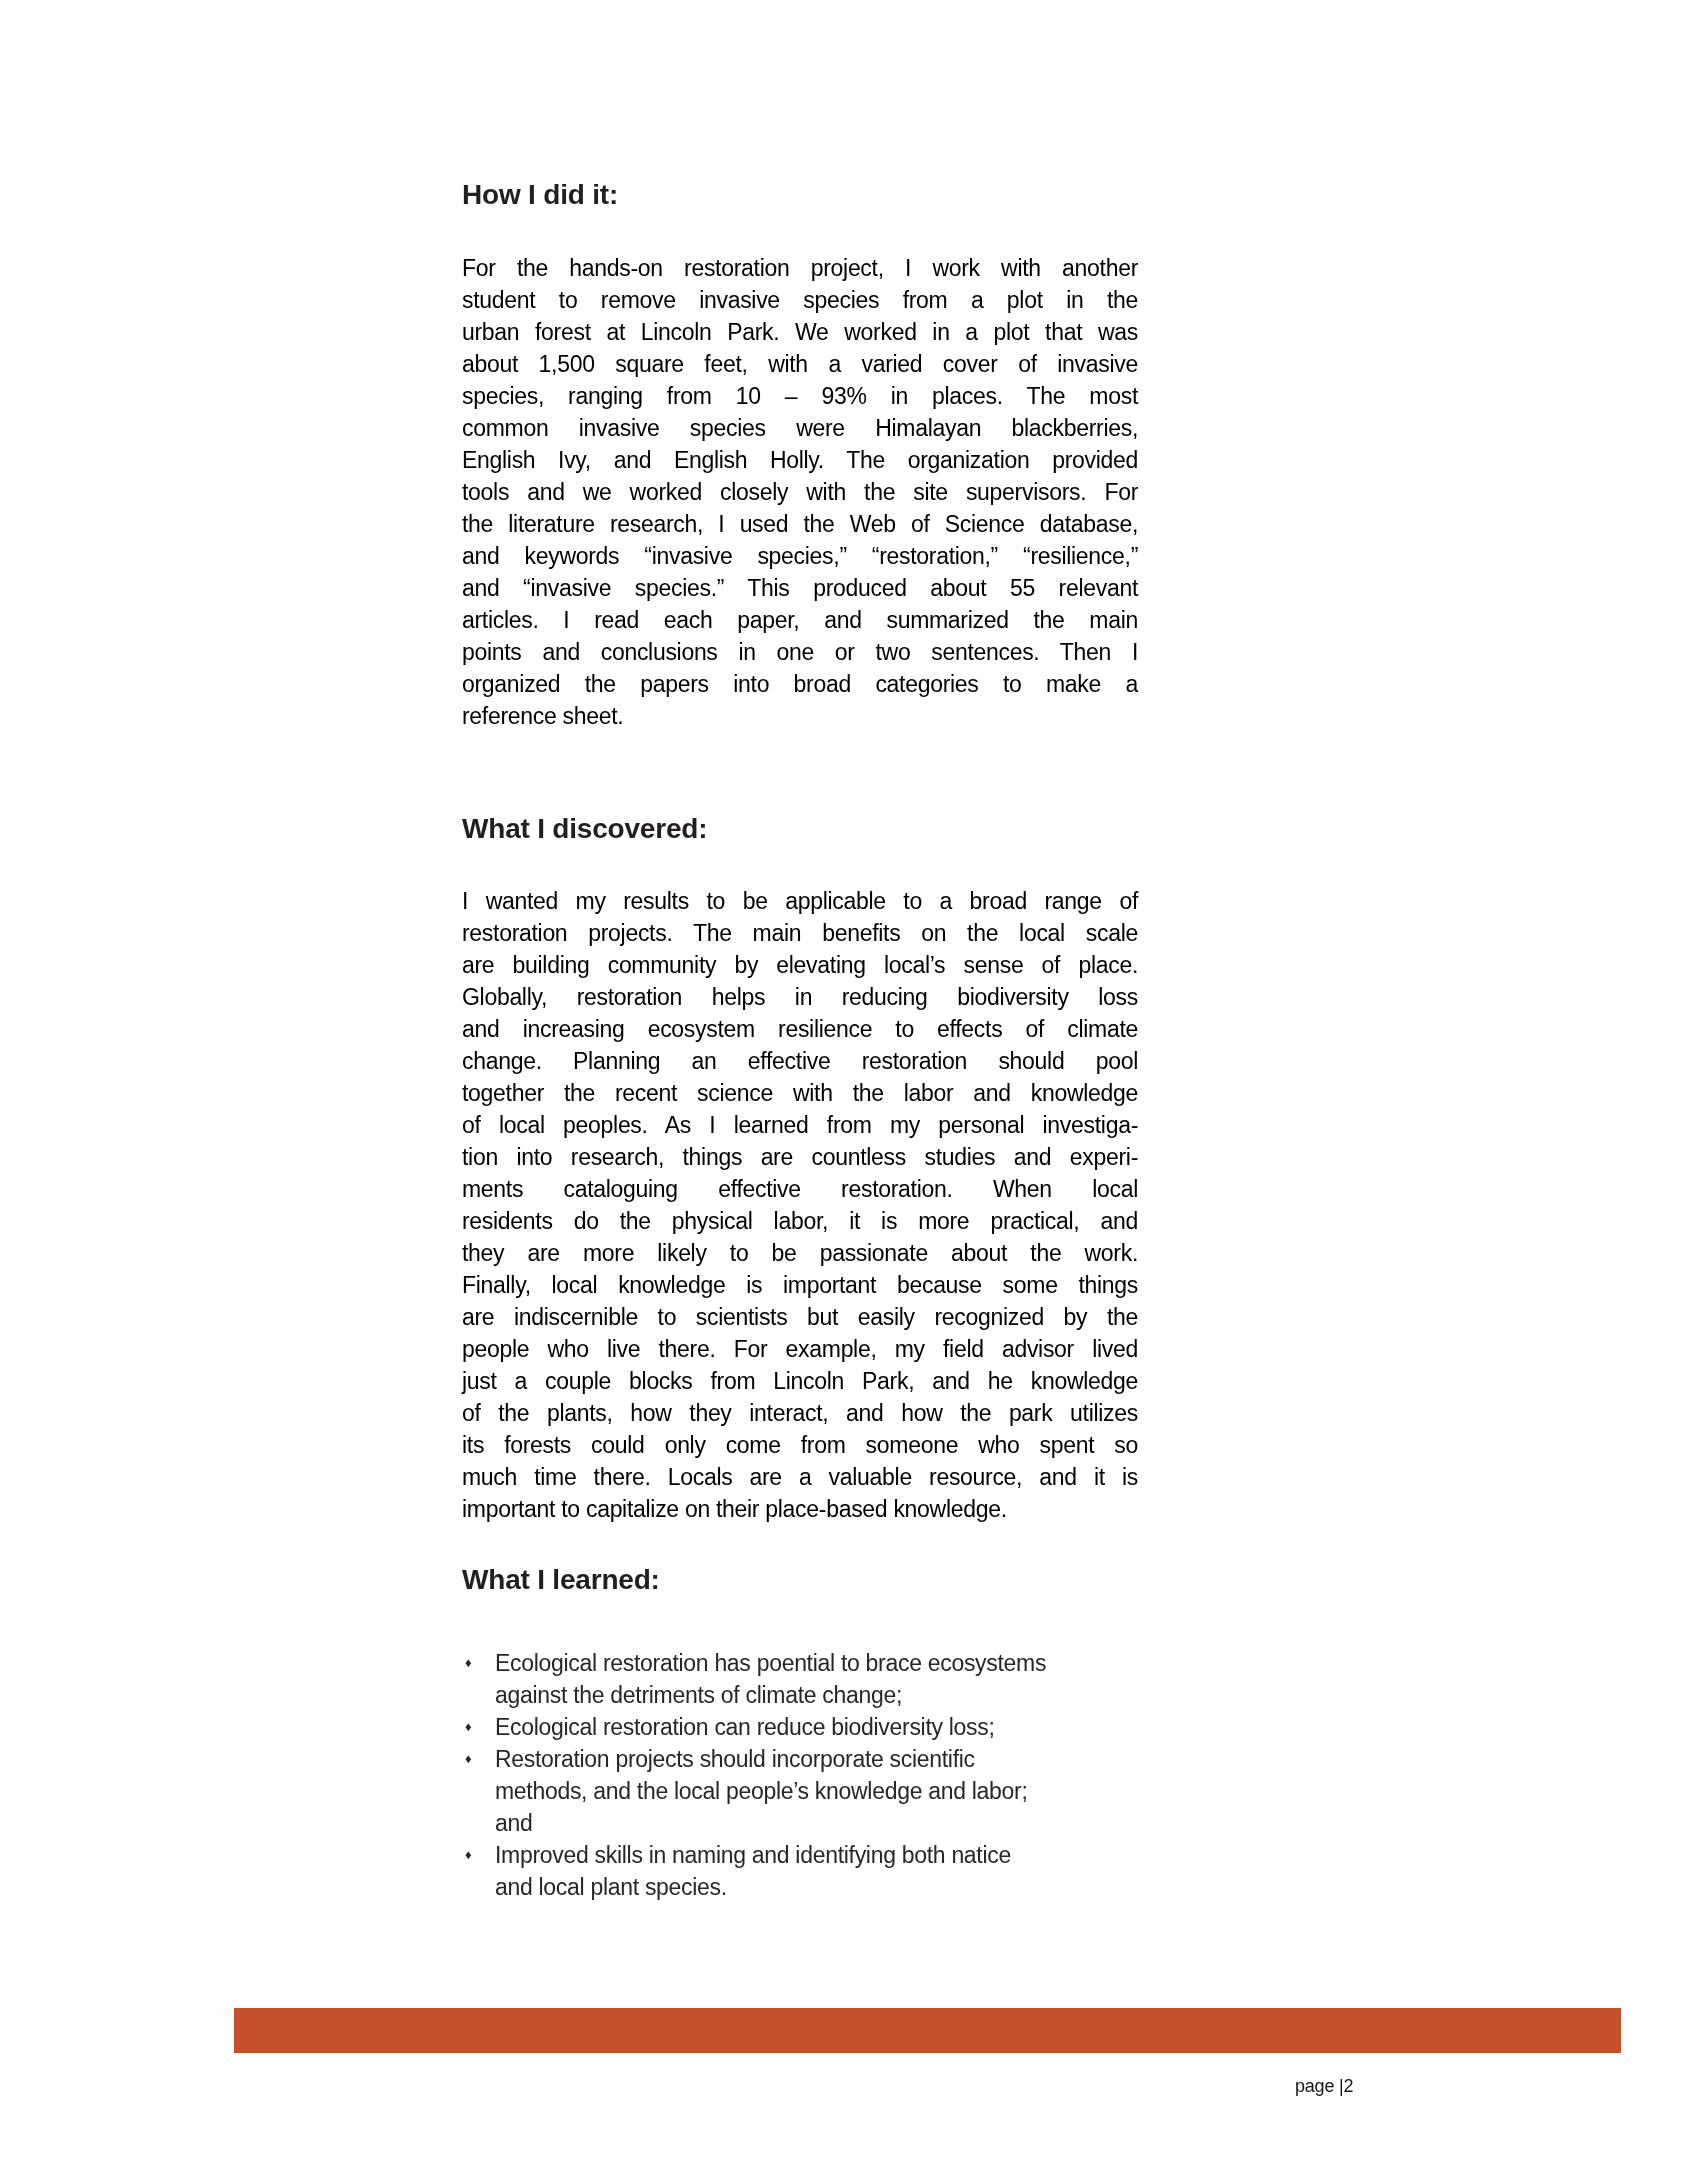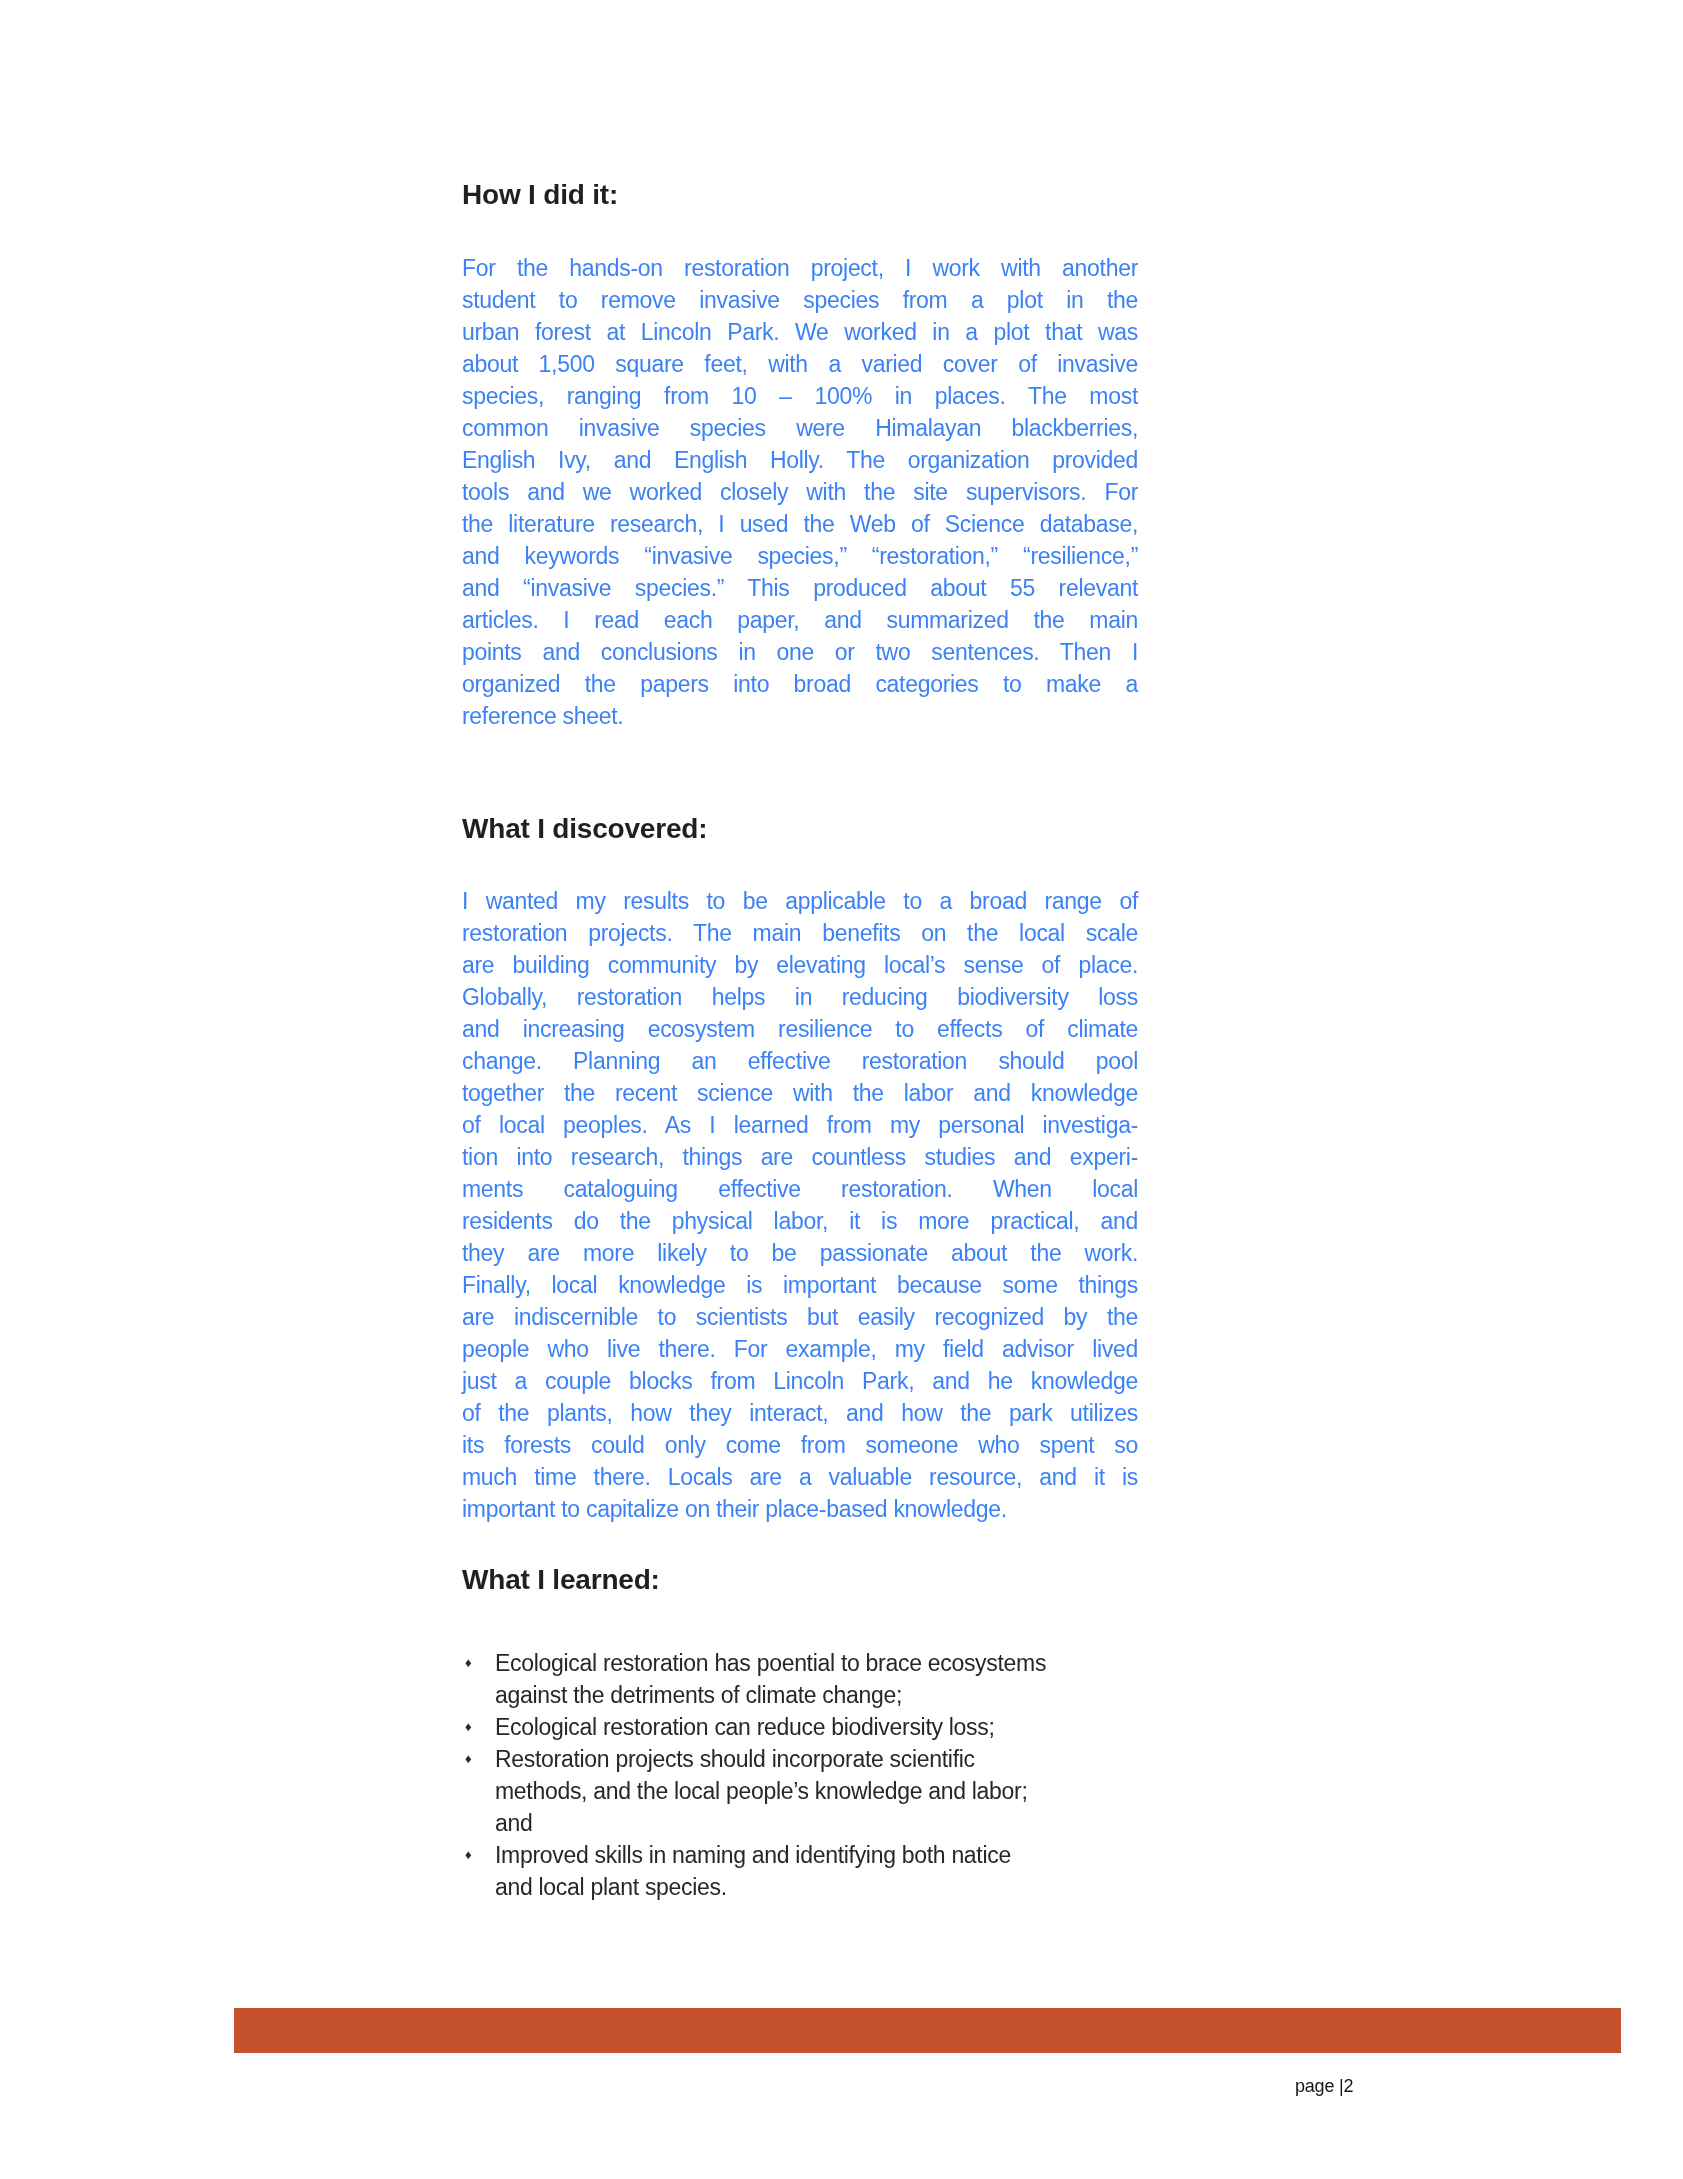--- a/index.html
+++ b/index.html
@@ -25,21 +25,21 @@
   .h-did   { top: 181px; }
   .h-disc  { top: 815px; }
   .h-learn { top: 1566px; }
   .para {
     position: absolute;
     left: 462px;
     width: 676px;
     font-size: 23px;
     line-height: 32px;
     letter-spacing: -0.3px;
-    color: #3b82f6;
+    color: #000000;
   }
   .p-did  { top: 252px; }
   .p-disc { top: 885px; }
   .jline { text-align: justify; text-align-last: justify; }
   .jline.last { text-align: right; text-align-last: left; }
   .bullets {
     position: absolute;
     left: 462px;
     top: 1647px;
     width: 693px;
@@ -83,21 +83,21 @@
 
 <main class="page">
 
   <h2 class="heading h-did">How I did it:</h2>
 
   <div class="para p-did">
       <div class="jline">For the hands-on restoration project, I work with another</div>
       <div class="jline">student to remove invasive species from a plot in the</div>
       <div class="jline">urban forest at Lincoln Park. We worked in a plot that was</div>
       <div class="jline">about 1,500 square feet, with a varied cover of invasive</div>
-      <div class="jline">species, ranging from 10 – 100% in places. The most</div>
+      <div class="jline">species, ranging from 10 – 93% in places. The most</div>
       <div class="jline">common invasive species were Himalayan blackberries,</div>
       <div class="jline">English Ivy, and English Holly. The organization provided</div>
       <div class="jline">tools and we worked closely with the site supervisors. For</div>
       <div class="jline">the literature research, I used the Web of Science database,</div>
       <div class="jline">and keywords “invasive species,” “restoration,” “resilience,”</div>
       <div class="jline">and “invasive species.” This produced about 55 relevant</div>
       <div class="jline">articles. I read each paper, and summarized the main</div>
       <div class="jline">points and conclusions in one or two sentences. Then I</div>
       <div class="jline">organized the papers into broad categories to make a</div>
       <div class="jline last">reference sheet.</div>

